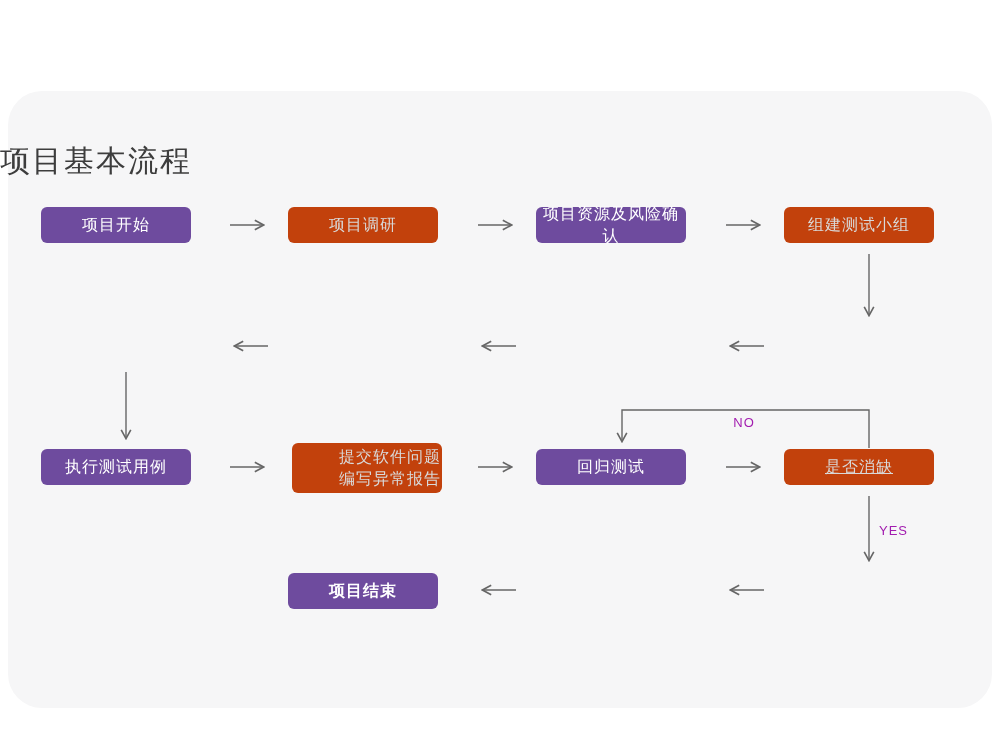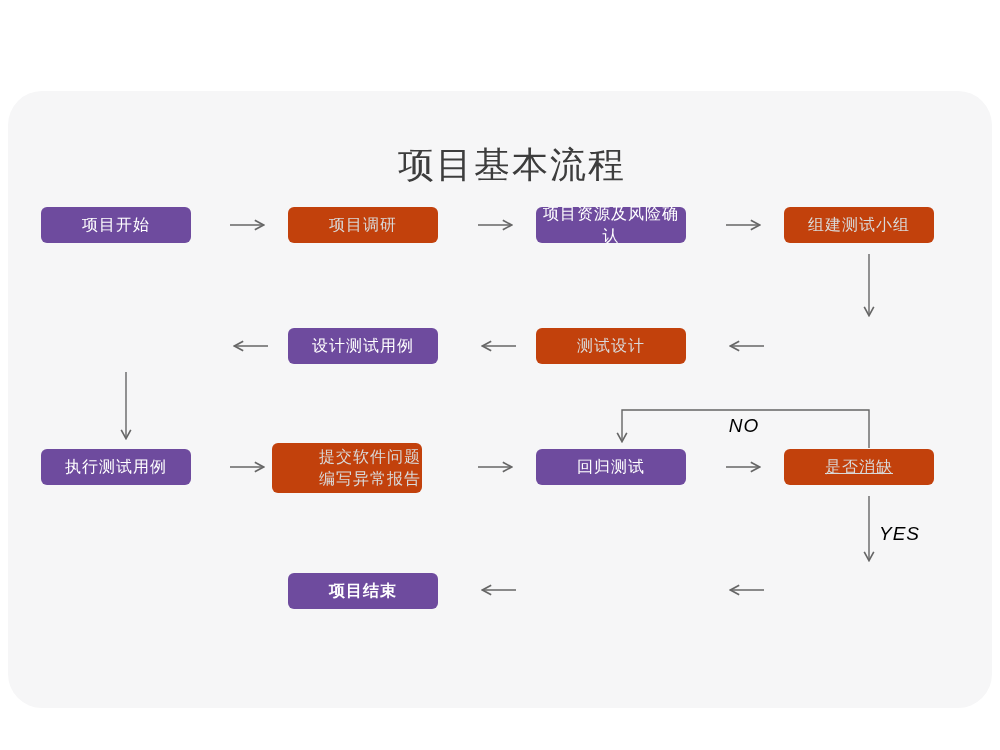--- a/index.html
+++ b/index.html
@@ -14,26 +14,24 @@
     position: absolute;
     left: 8px; top: 91px;
     width: 984px; height: 617px;
     background: #f6f6f7;
     border-radius: 34px;
   }
   .diagram-title {
     position: absolute;
     left: 0; right: 0;
     top: 141px;
-    text-align: center;
-    font-size: 36px;
+    font-size: 30px;
     font-weight: 500;
     letter-spacing: 2px;
     color: #3d3d3d;
-    padding-left: 24px;
   }
   .node {
     position: absolute;
     width: 150px;
     height: 36px;
     border-radius: 6px;
     display: flex;
     align-items: center;
     justify-content: center;
     font-size: 16px;
@@ -46,47 +44,44 @@
   .node.gray   { background: #c2410c; color: #d9d9d9; }
   .node.tall   { height: 50px; }
   .connectors {
     position: absolute;
     left: 0; top: 0;
     width: 1000px; height: 750px;
     pointer-events: none;
   }
   .branch-label {
     position: absolute;
-    font-size: 19px;
-    color: #000000;
+    font-size: 13px;
+    color: #a21caf;
     letter-spacing: 1px;
-    font-style: italic;
   }
   .branch-label.no  { left: 744px; top: 415px; transform: translateX(-50%); }
   .branch-label.yes { left: 879px; top: 523px; }
 </style>
 </head>
 <body>
 
 <div class="stage">
 
   <div class="card"></div>
 
   <div class="diagram-title">项目基本流程</div>
 
   <div class="node purple" style="left:41px;  top:207px;">项目开始</div>
   <div class="node gray" style="left:288px; top:207px;">项目调研</div>
   <div class="node purple" style="left:536px; top:207px;text-align:center;">项目资源及风险确认</div>
   <div class="node gray" style="left:784px; top:207px;">组建测试小组</div>
 
-  <div class="node purple" style="left:288px; top:328px;">设计测试用例</div>
-  <div class="node gray" style="left:536px; top:328px;">测试设计</div>
 
   <div class="node purple" style="left:41px;  top:449px;">执行测试用例</div>
-  <div class="node gray tall" style="left:272px; top:443px;padding-left:46px;">提交软件问题
+  <div class="node gray tall" style="left:292px; top:443px;padding-left:46px;">提交软件问题
 编写异常报告</div>
   <div class="node purple" style="left:536px; top:449px;">回归测试</div>
   <div class="node gray" style="left:784px; top:449px;text-decoration:underline;">是否消缺</div>
 
   <div class="node purple" style="left:288px; top:573px;font-weight:bold;">项目结束</div>
 
   <svg class="connectors" width="1000" height="750" viewBox="0 0 1000 750" xmlns="http://www.w3.org/2000/svg">
     <defs>
       <marker id="arrow" viewBox="0 0 10 10" refX="8.5" refY="5" markerWidth="9" markerHeight="9" orient="auto-start-reverse">
         <path d="M2,1.2 L9,5 L2,8.8" fill="none" stroke="#666666" stroke-width="1.3"></path>

